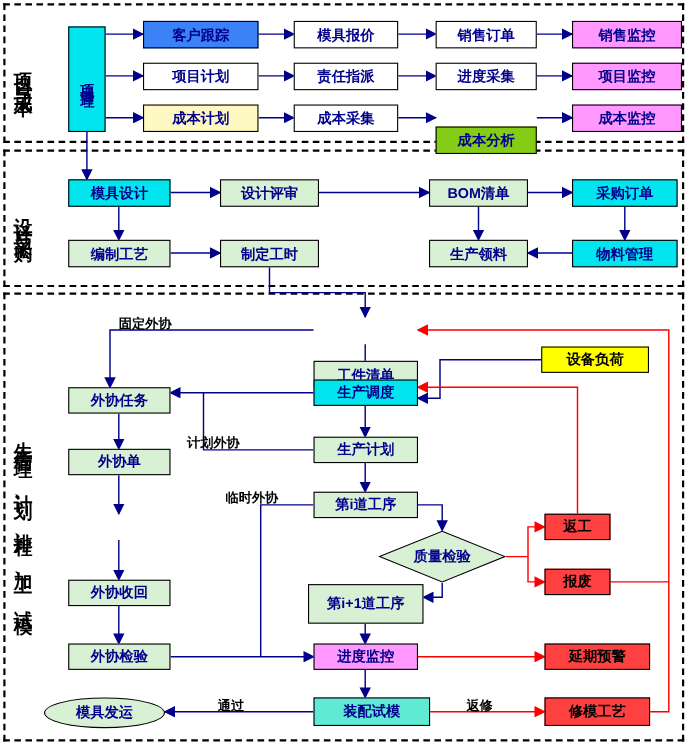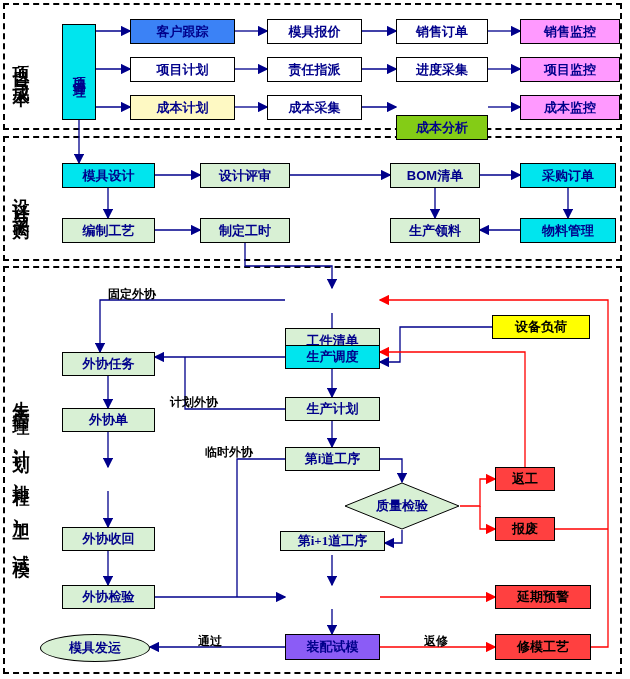--- a/index.html
+++ b/index.html
@@ -141,25 +141,26 @@
       <div class="node rect on-green" style="left: 285px; top: 447px; width: 95px; height: 24px; background: rgb(216, 240, 212);">第i道工序</div>
       <div class="node diamond on-green" style="left: 344px; top: 482px; width: 116px; height: 48px;">
         <svg width="116" height="48">
           <polygon points="58,1 115,24 58,47 1,24" fill="#D8F0D4" stroke="#000"></polygon>
         </svg>
         <span class="dlabel">质量检验</span>
       </div>
       <div class="node rect on-red" style="left: 495px; top: 467px; width: 60px; height: 24px; background: rgb(255, 64, 64);">返工</div>
       <div class="node rect on-red" style="left: 495px; top: 517px; width: 60px; height: 24px; background: rgb(255, 64, 64);">报废</div>
       <div class="node rect on-green" style="left: 62px; top: 527px; width: 93px; height: 24px; background: rgb(216, 240, 212);">外协收回</div>
-      <div class="node rect on-green" style="left: 280px; top: 531px; width: 105px; height: 20px; background: rgb(216, 240, 212); font-family: Liberation Serif, serif;">第i+1道工序</div>
+      <div class="node rect on-green" style="left: 280px; top: 531px; width: 105px; height: 36px; background: rgb(216, 240, 212);">第i+1道工序</div>
       <div class="node rect on-green" style="left: 62px; top: 585px; width: 93px; height: 24px; background: rgb(216, 240, 212);">外协检验</div>
+      <div class="node rect on-magenta" style="left: 285px; top: 585px; width: 95px; height: 24px; background: rgb(255, 153, 255);">进度监控</div>
       <div class="node rect on-red" style="left: 495px; top: 585px; width: 96px; height: 24px; background: rgb(255, 64, 64);">延期预警</div>
       <div class="node ellipse on-green" style="left: 40px; top: 634px; width: 110px; height: 28px; background: rgb(216, 240, 212);">模具发运</div>
-      <div class="node rect on-cyan" style="left: 285px; top: 634px; width: 95px; height: 26px; background: #8b5cf6;">装配试模</div>
+      <div class="node rect on-cyan" style="left: 285px; top: 634px; width: 106px; height: 26px; background: #5eead4;">装配试模</div>
       <div class="node rect on-red" style="left: 495px; top: 634px; width: 96px; height: 26px; background: rgb(255, 64, 64);">修模工艺</div>
       <div class="edge-label" style="left: 108px; top: 286px;">固定外协</div>
       <div class="edge-label" style="left: 170px; top: 394px;">计划外协</div>
       <div class="edge-label" style="left: 205px; top: 444px;">临时外协</div>
       <div class="edge-label" style="left: 198px; top: 633px;">通过</div>
       <div class="edge-label" style="left: 424px; top: 633px;">返修</div>
     </div>
 
 </div>
 

